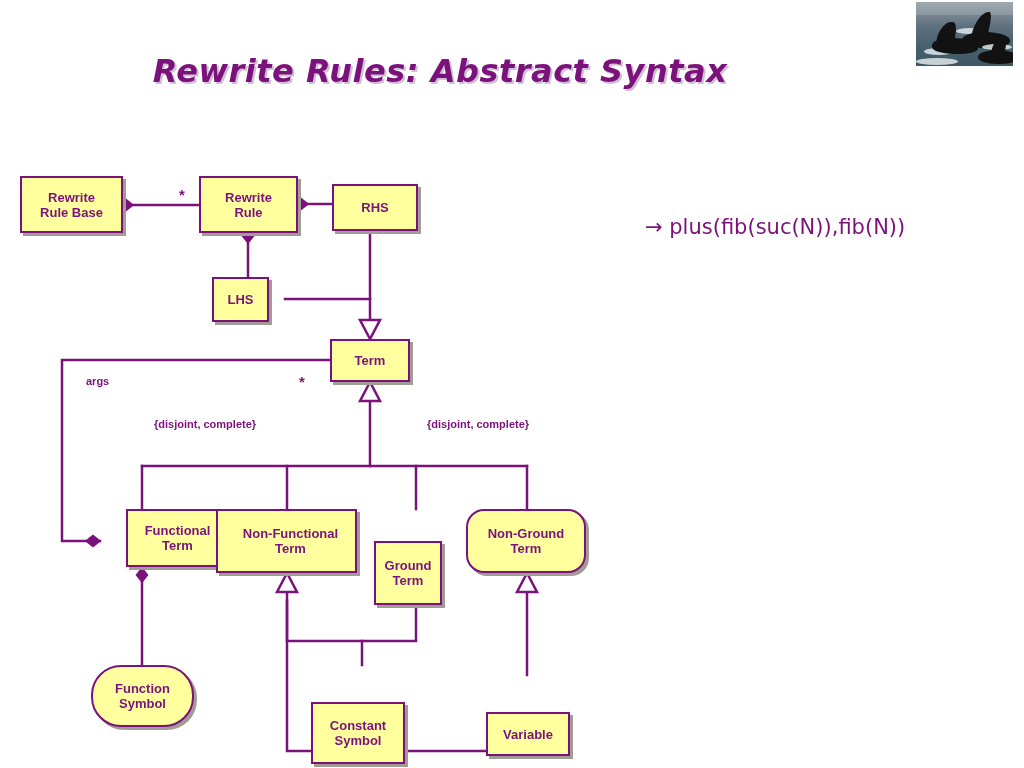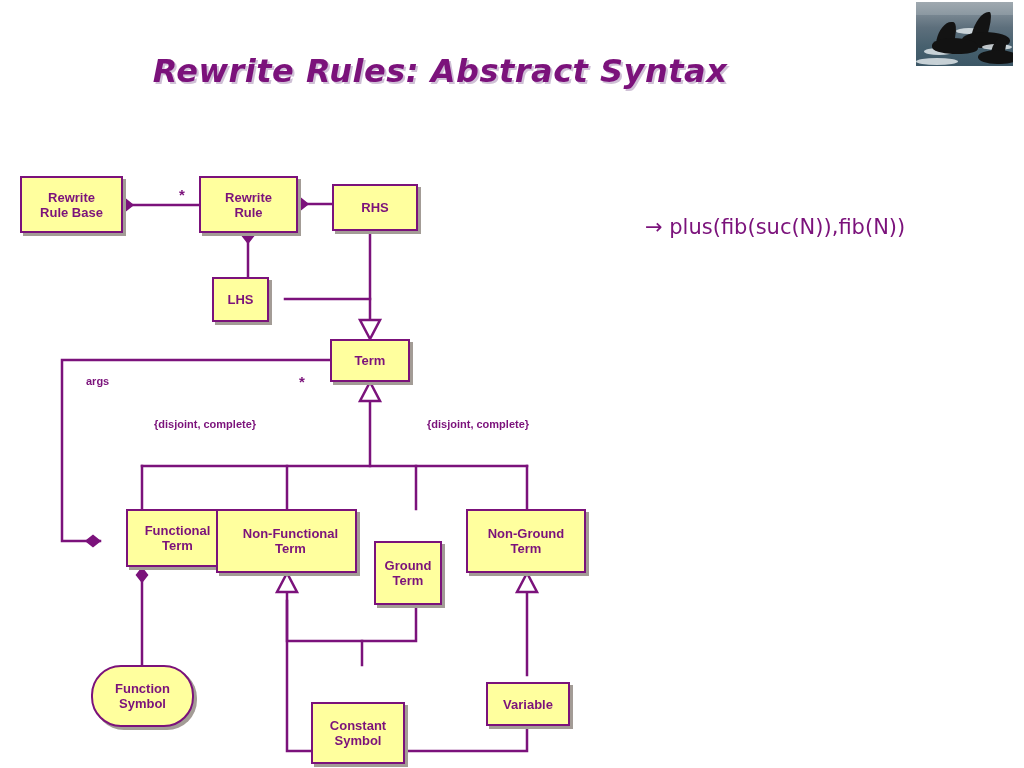--- a/index.html
+++ b/index.html
@@ -242,27 +242,27 @@
 Rule</div>
   <div class="uml-box" style="left:332px;top:184px;width:86px;height:47px;">RHS</div>
   <div class="uml-box" style="left:212px;top:277px;width:57px;height:45px;">LHS</div>
   <div class="uml-box" style="left:330px;top:339px;width:80px;height:43px;">Term</div>
   <div class="uml-box" style="left:90px;top:509px;width:103px;height:58px;margin-left:36px;">Functional
 Term</div>
   <div class="uml-box" style="left:216px;top:509px;width:141px;height:64px;padding-left:8px;">Non-Functional
 Term</div>
   <div class="uml-box" style="left:374px;top:509px;width:68px;height:64px;margin-top:32px;">Ground
 Term</div>
-  <div class="uml-box" style="left:466px;top:509px;width:120px;height:64px;">Non-Ground
+  <div class="uml-box" style="left:466px;top:509px;width:120px;height:64px;border-radius:18px;">Non-Ground
 Term</div>
   <div class="uml-box" style="left:91px;top:665px;width:103px;height:62px;border-radius:30px;">Function
 Symbol</div>
   <div class="uml-box" style="left:311px;top:702px;width:94px;height:62px;">Constant
 Symbol</div>
-  <div class="uml-box" style="left:486px;top:682px;width:84px;height:44px;">Variable</div>
+  <div class="uml-box" style="left:486px;top:712px;width:84px;height:44px;">Variable</div>
 
   <div class="diagram-label" style="left:86px;top:375px;">args</div>
   <div class="diagram-label" style="left:154px;top:418px;">{disjoint, complete}</div>
   <div class="diagram-label" style="left:427px;top:418px;">{disjoint, complete}</div>
 
   <div class="mult-label" style="left:179px;top:186px;">*</div>
   <div class="mult-label" style="left:299px;top:373px;">*</div>
 
 </div>
 

